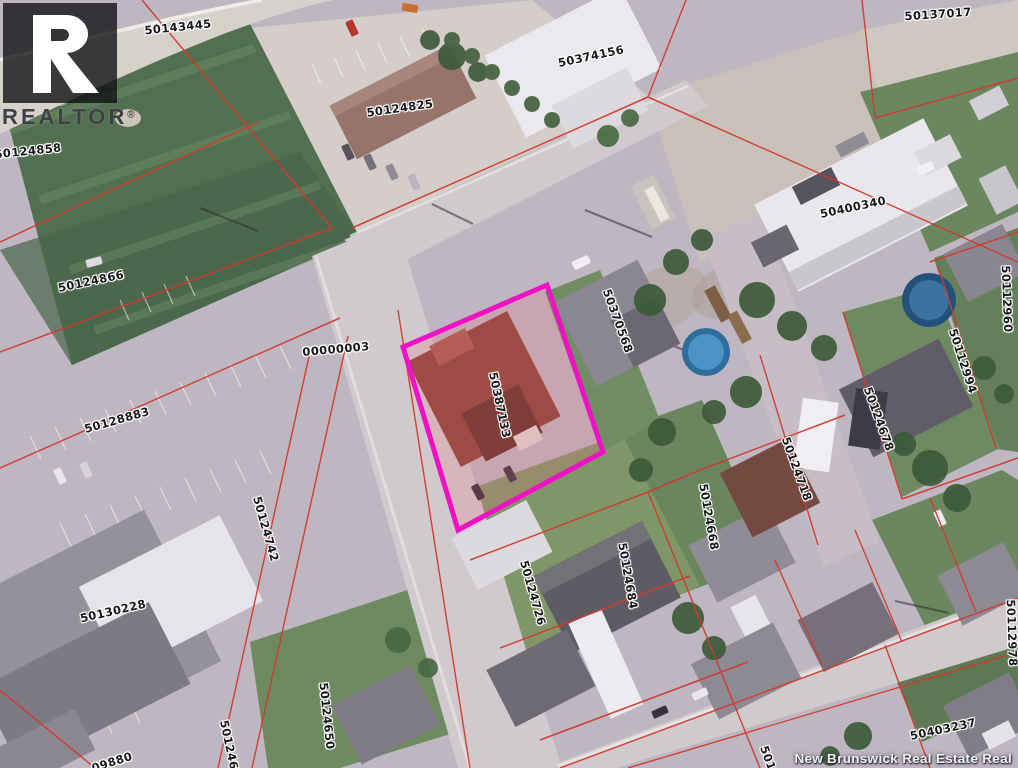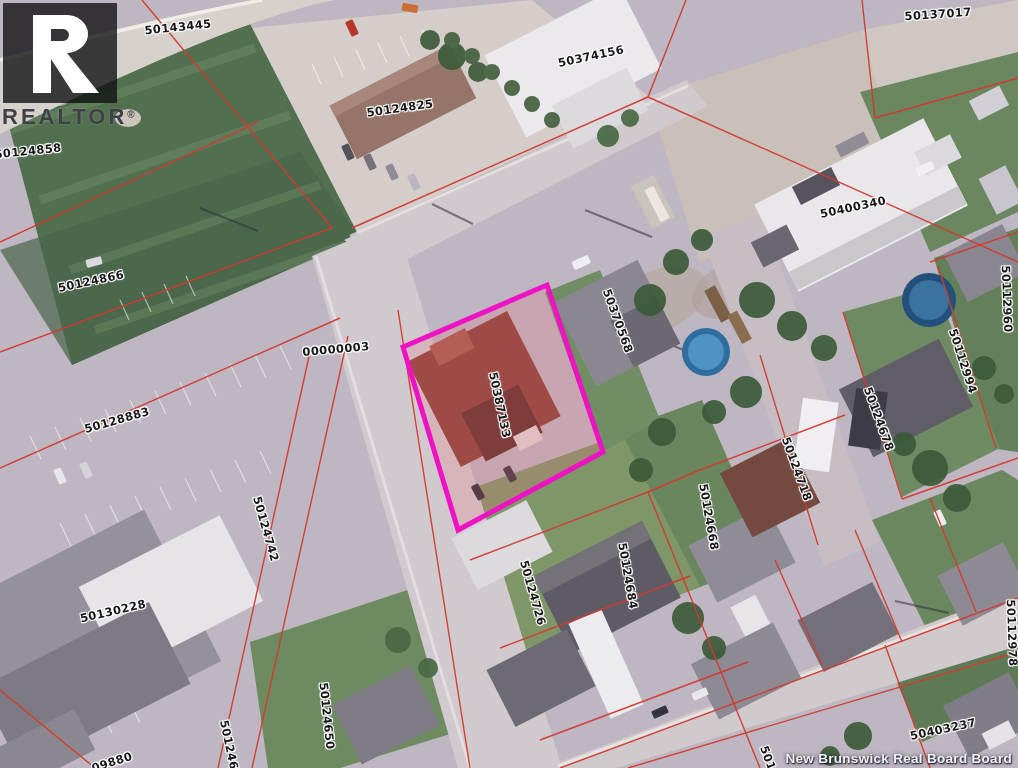--- a/index.html
+++ b/index.html
@@ -307,14 +307,14 @@
   <div id="realtor-logo">
     <div id="logo-square">
       <svg width="114" height="100" viewBox="0 0 114 100">
         <path fill="#ffffff" d="M30,12 H62 a22,19 0 0 1 2,38 L96,90 H70 L48,56 V90 H30 Z
                                 M48,26 v12 h12 a6,6 0 0 0 0,-12 Z"></path>
       </svg>
     </div>
     <div id="logo-word"><span>REALTOR</span><span class="rmark">®</span></div>
   </div>
 
-  <div id="attribution">New Brunswick Real Board Board</div>
+  <div id="attribution">New Brunswick Real Estate Real</div>
 </div>
 
 </body></html>

